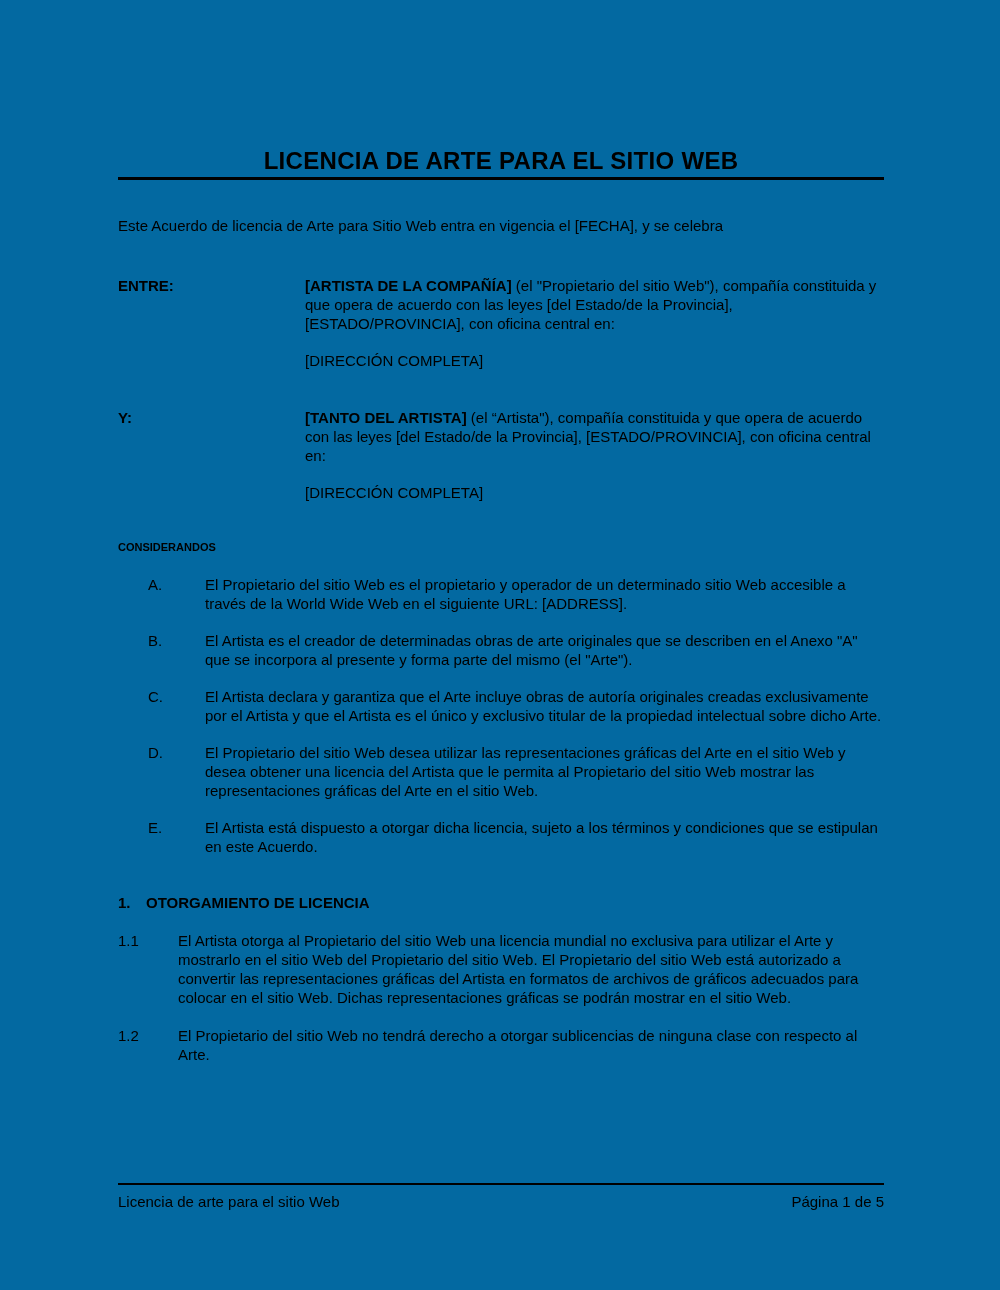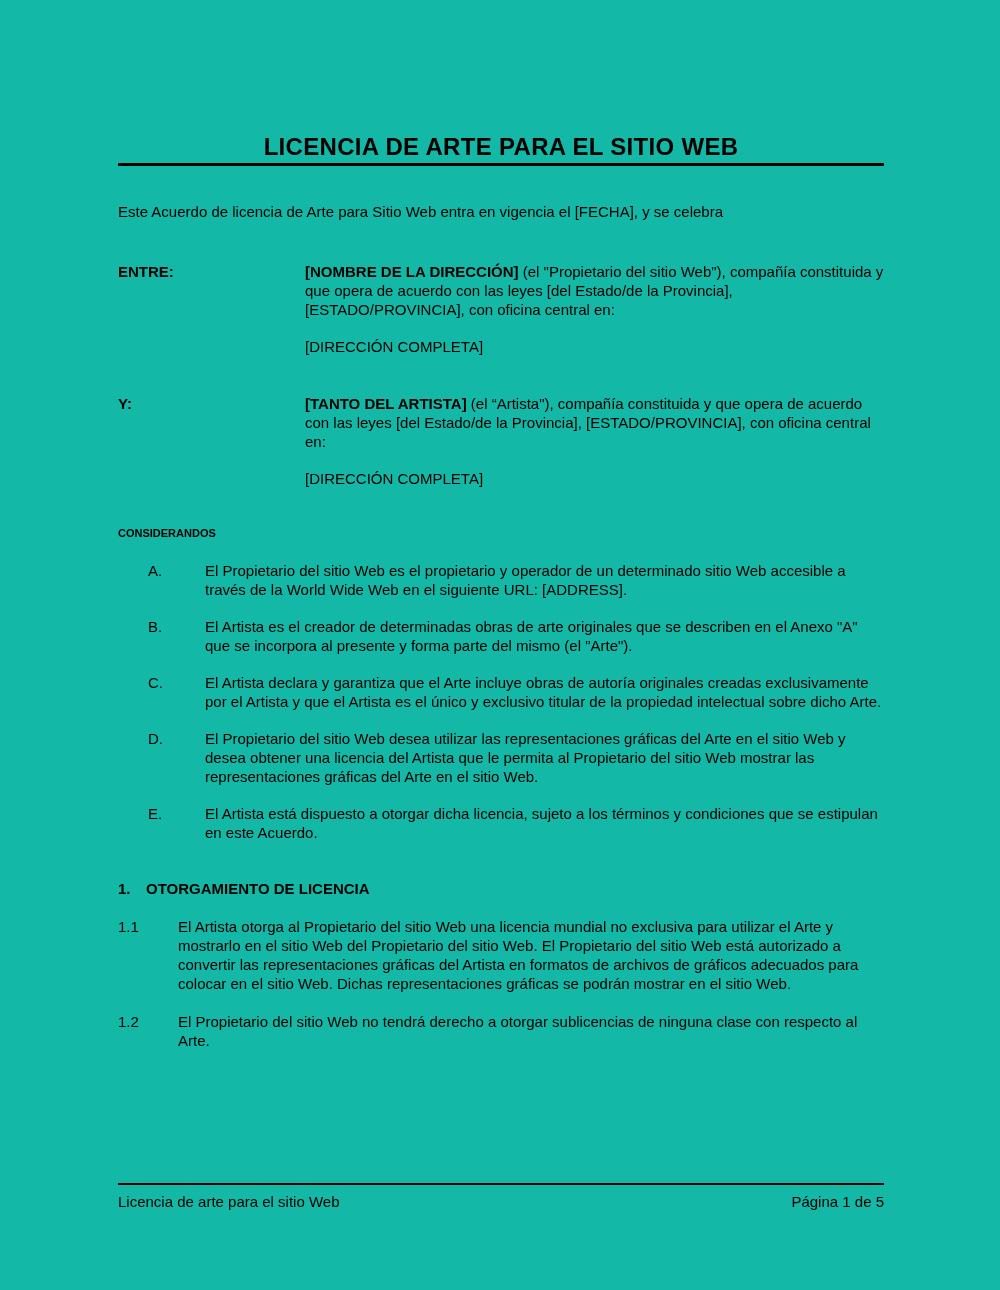--- a/index.html
+++ b/index.html
@@ -1,22 +1,22 @@
 <!DOCTYPE html>
 <html lang="es"><head>
 <meta charset="utf-8">
 <style>
   html, body { margin: 0; padding: 0; background: #fff; }
   .page {
     position: relative;
     width: 1000px;
     height: 1290px;
-    background: #14b8a6;
+    background: #0369a1;
     box-sizing: border-box;
-    padding: 2px 116px 0 118px;
+    padding: 16px 116px 0 118px;
     font-family: "Liberation Sans", sans-serif;
     font-size: 15px;
     line-height: 19px;
     color: #000000;
     overflow: hidden;
   }
   .title {
     margin: 0;
     padding-top: 131px;
     font-size: 24px;
@@ -55,21 +55,21 @@
 <div class="page">
 
   <h1 class="title">LICENCIA DE ARTE PARA EL SITIO WEB</h1>
   <div class="title-rule"></div>
 
   <p class="intro">Este Acuerdo de licencia de Arte para Sitio Web entra en vigencia el [FECHA], y se celebra</p>
 
   <div class="party first-party">
     <div class="party-label">ENTRE:</div>
     <div class="party-body">
-      <p class="party-desc"><span class="b">[NOMBRE DE LA DIRECCIÓN]</span><span> (el "Propietario del sitio Web"), compañía constituida y que opera de acuerdo con las leyes [del Estado/de la Provincia], [ESTADO/PROVINCIA], con oficina central en:</span></p>
+      <p class="party-desc"><span class="b">[ARTISTA DE LA COMPAÑÍA]</span><span> (el "Propietario del sitio Web"), compañía constituida y que opera de acuerdo con las leyes [del Estado/de la Provincia], [ESTADO/PROVINCIA], con oficina central en:</span></p>
       <p class="party-address">[DIRECCIÓN COMPLETA]</p>
     </div>
   </div>
 
   <div class="party second-party">
     <div class="party-label">Y:</div>
     <div class="party-body">
       <p class="party-desc"><span class="b">[TANTO DEL ARTISTA]</span><span> (el “Artista"), compañía constituida y que opera de acuerdo con las leyes [del Estado/de la Provincia], [ESTADO/PROVINCIA], con oficina central en:</span></p>
       <p class="party-address">[DIRECCIÓN COMPLETA]</p>
     </div>

